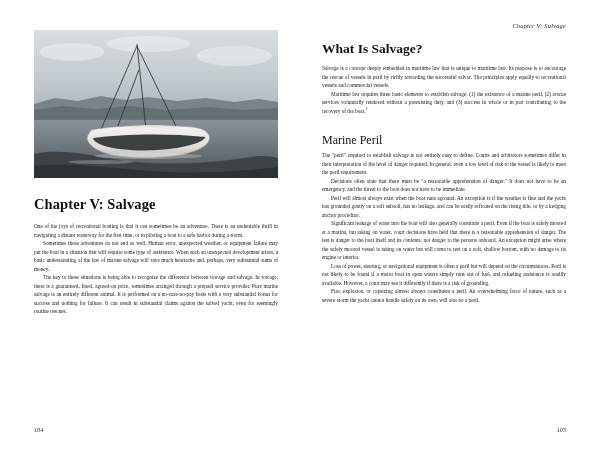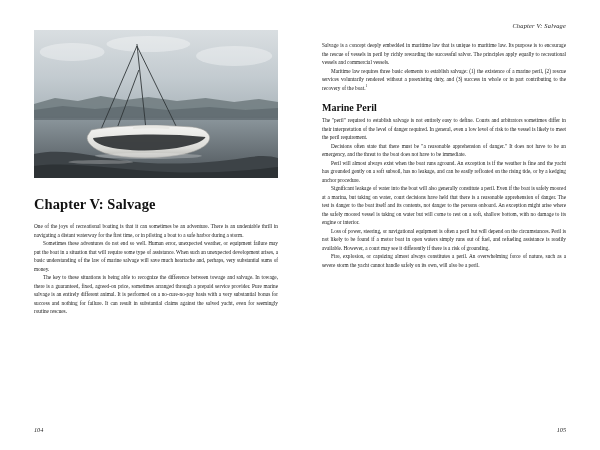--- a/index.html
+++ b/index.html
@@ -72,23 +72,23 @@
   .body-text.indent {
     text-indent: 9px;
   }
   .h1 {
     font-size: 13.5px;
     font-weight: bold;
     margin: 0 0 7px 0;
     color: #111;
   }
   .h2 {
-    font-size: 10px;
-    font-weight: bold;
-    margin: 10px 0 3px 0;
+    font-size: 12px;
+    font-weight: normal;
+    margin: 18px 0 3px 0;
     color: #111;
   }
   .folio {
     position: absolute;
     bottom: 17px;
     font-style: italic;
     font-size: 6.2px;
     color: #222;
   }
   .folio-left { left: 34px; }
@@ -172,20 +172,21 @@
     <p class="body-text indent">Sometimes these adventures do not end so well. Human error, unexpected weather, or equipment failure may put the boat in a situation that will require some type of assistance. When such an unexpected development arises, a basic understanding of the law of marine salvage will save much heartache and, perhaps, very substantial sums of money.</p>
     <p class="body-text indent">The key to these situations is being able to recognize the difference between towage and salvage. In towage, there is a guaranteed, fixed, agreed-on price, sometimes arranged through a prepaid service provider. Pure marine salvage is an entirely different animal. It is performed on a no-cure-no-pay basis with a very substantial bonus for success and nothing for failure. It can result in substantial claims against the salved yacht, even for seemingly routine rescues.</p>
 
     <div class="folio folio-left">104</div>
   </div>
 
   <div class="page page-right">
 
     <div class="running-head">Chapter V: Salvage</div>
 
+    <h2 class="h1">What Is Salvage?</h2>
 
     <p class="body-text">Salvage is a concept deeply embedded in maritime law that is unique to maritime law. Its purpose is to encourage the rescue of vessels in peril by richly rewarding the successful salvor. The principles apply equally to recreational vessels and commercial vessels.</p>
     <p class="body-text indent"><span>Maritime law requires three basic elements to establish salvage: (1) the existence of a marine peril, (2) rescue services voluntarily rendered without a preexisting duty, and (3) success in whole or in part contributing to the recovery of the boat.</span><sup>1</sup></p>
 
     <h3 class="h2">Marine Peril</h3>
 
     <p class="body-text">The "peril" required to establish salvage is not entirely easy to define. Courts and arbitrators sometimes differ in their interpretation of the level of danger required. In general, even a low level of risk to the vessel is likely to meet the peril requirement.</p>
     <p class="body-text indent"><span>Decisions often state that there must be "a reasonable apprehension of danger." It does not have to be an emergency, and the threat to the boat does not have to be immediate.</span></p>
     <p class="body-text indent"><span>Peril will almost always exist when the boat runs aground. An exception is if the weather is fine and the yacht has grounded gently on a soft subsoil, has no leakage, and can be easily refloated on the rising tide, or by a kedging anchor procedure.</span></p>
     <p class="body-text indent"><span>Significant leakage of water into the boat will also generally constitute a peril. Even if the boat is safely moored at a marina, but taking on water, court decisions have held that there is a reasonable apprehension of danger. The test is danger to the boat itself and its contents, not danger to the persons onboard. An exception might arise where the safely moored vessel is taking on water but will come to rest on a soft, shallow bottom, with no damage to its engine or interior.</span></p>

